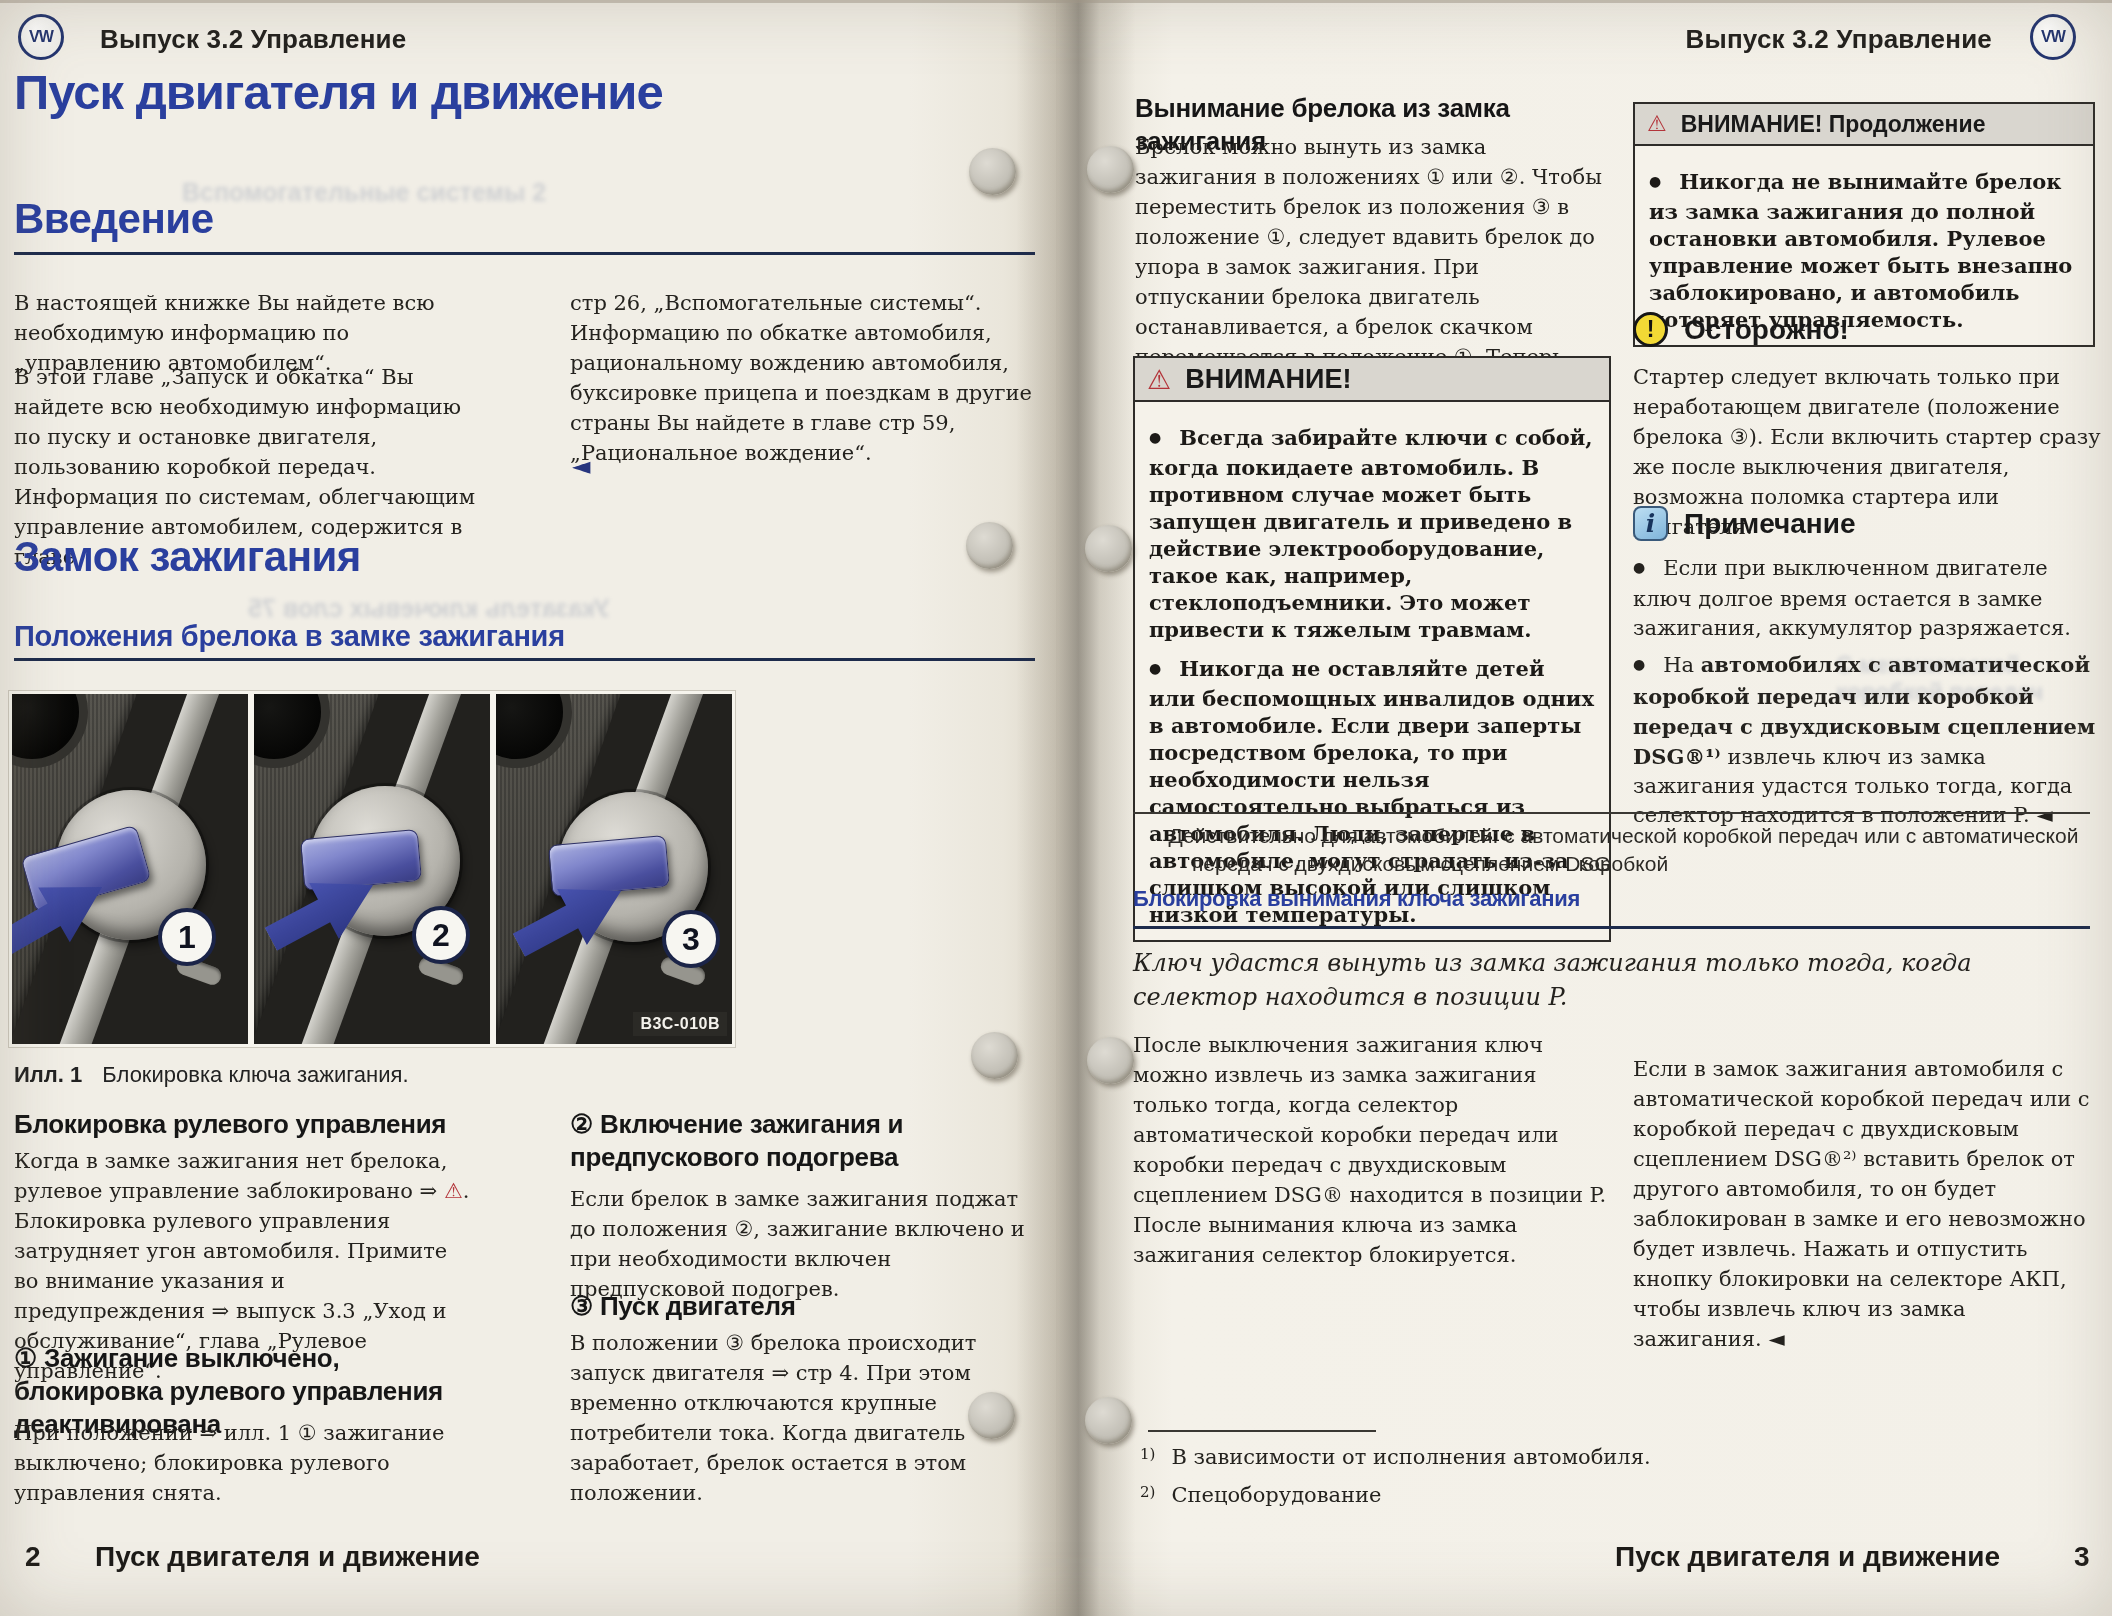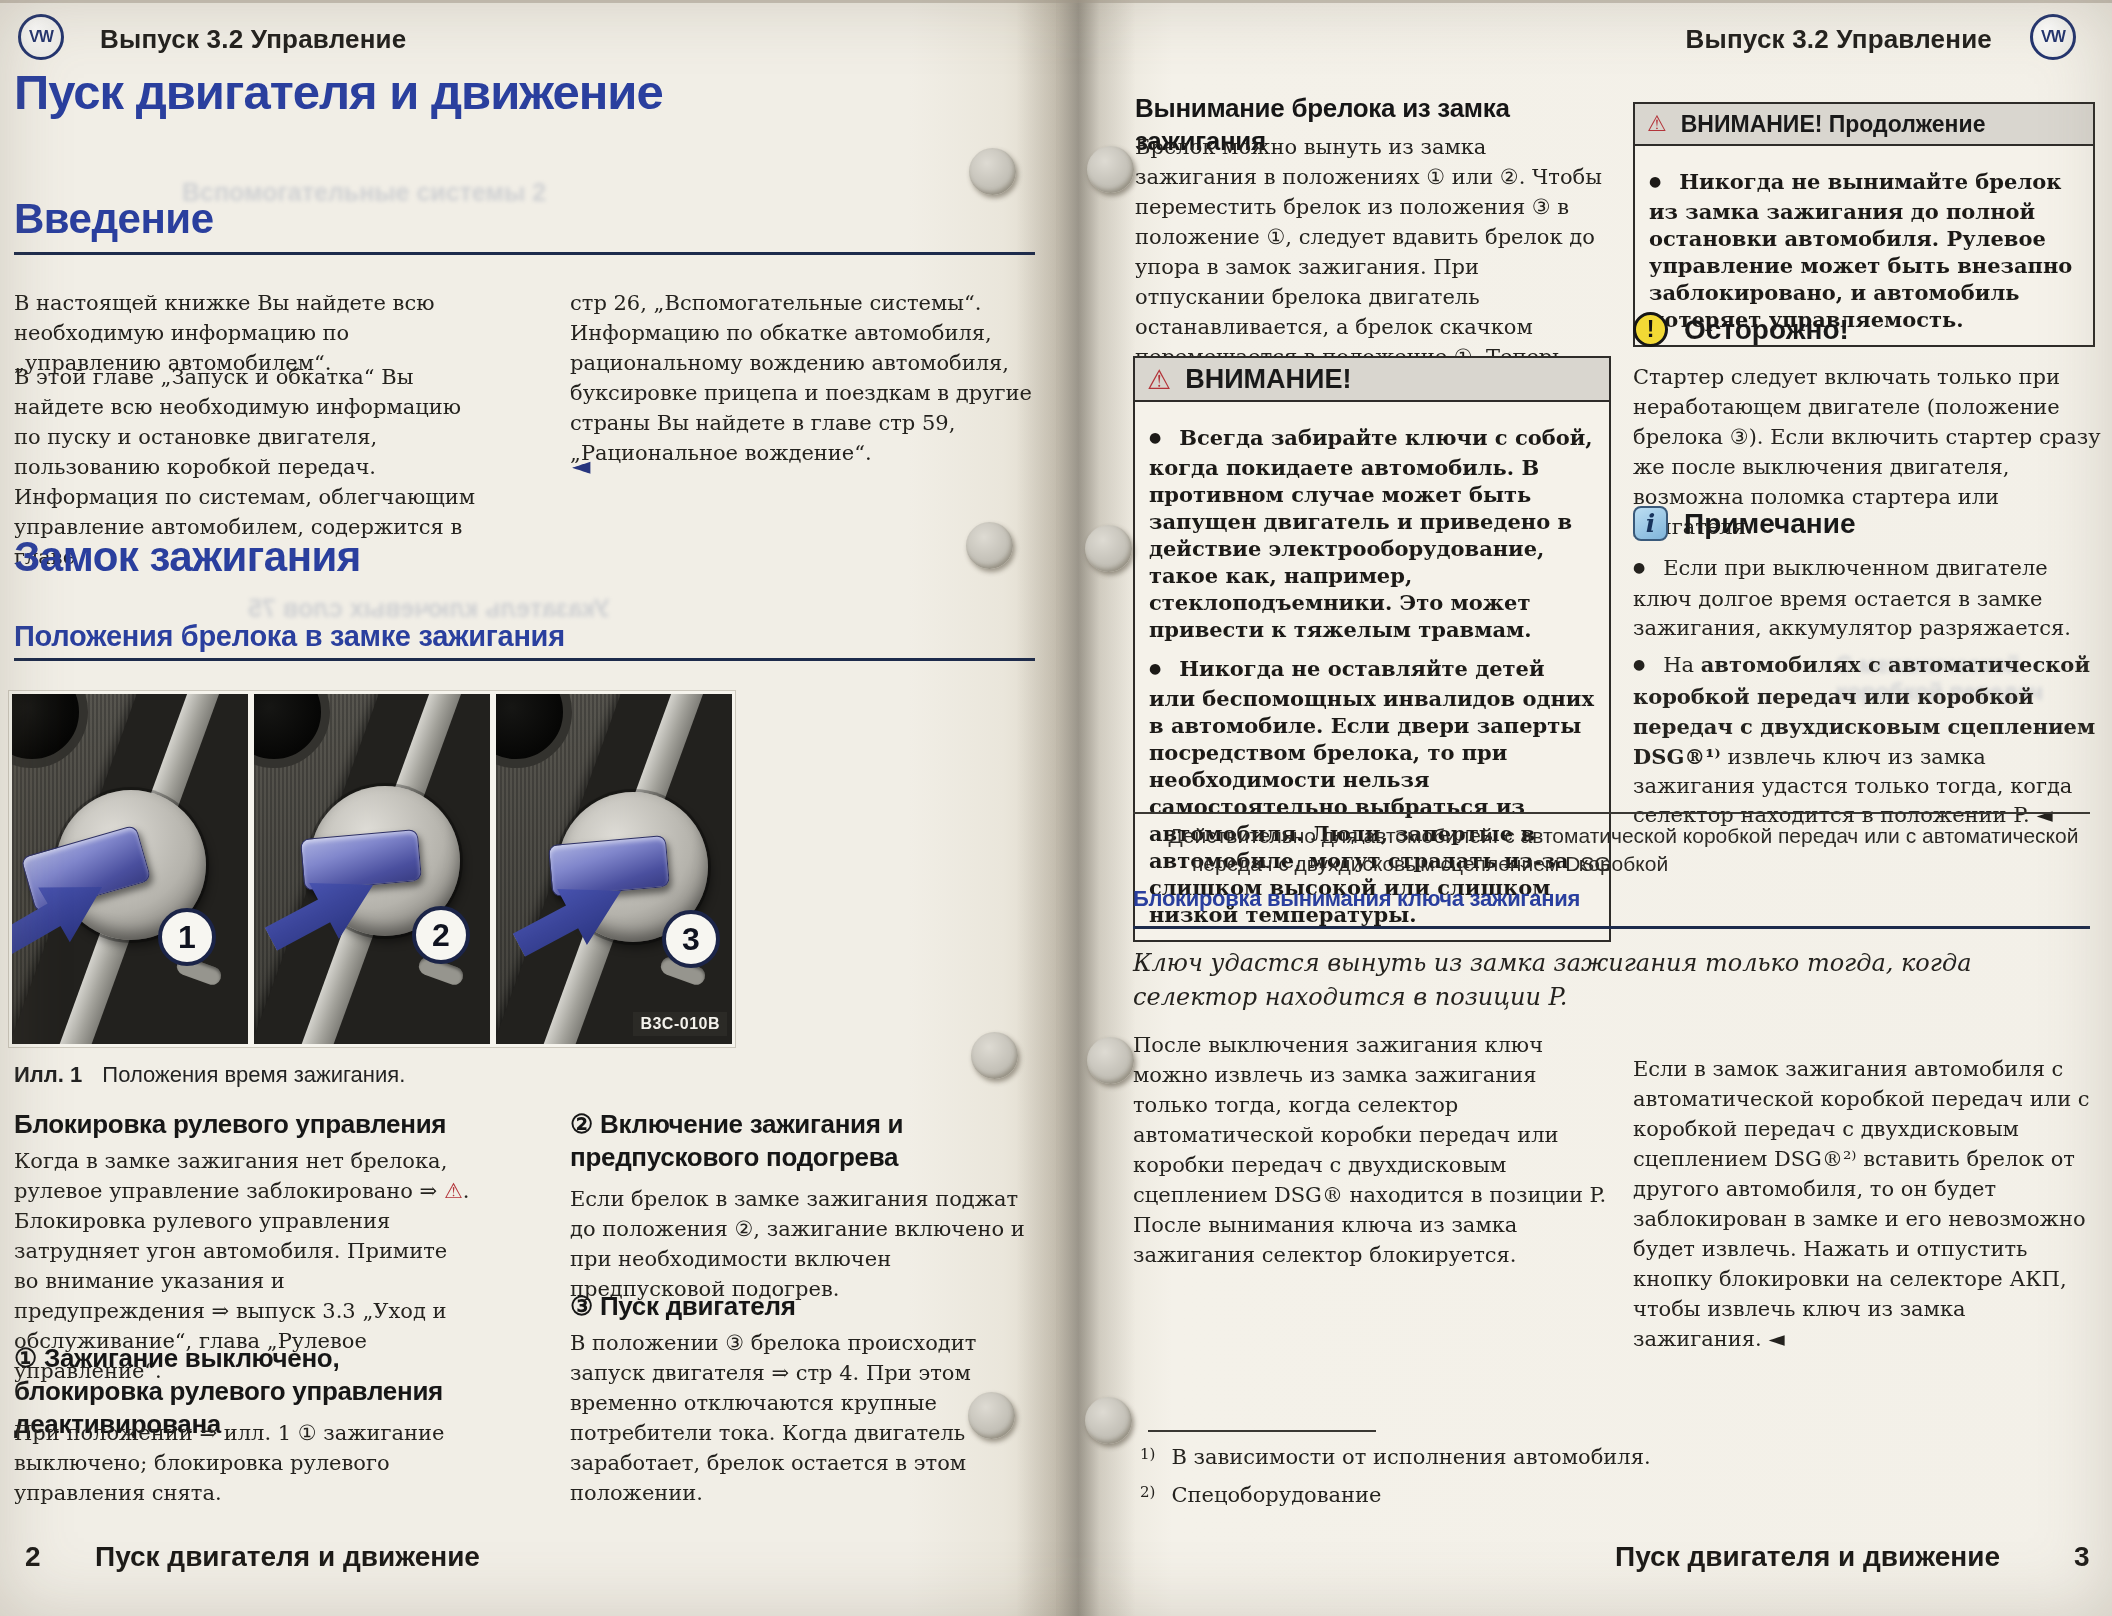--- a/index.html
+++ b/index.html
@@ -150,21 +150,21 @@
       <div class="bezel" style="left:62px;top:98px;"></div>
       <div class="fob" style="left:54px;top:146px;width:116px;height:50px;transform:rotate(-5deg);"></div>
       <div class="parrow" style="left:16px;top:188px;transform:rotate(-28deg);"></div>
       <div class="badge" style="left:166px;top:216px;">3</div>
       <div class="code">B3C-010B</div>
     </div>
   </div>
 
   <div class="abs caption" style="left:14px;top:1062px;">
     <span class="b">Илл. 1</span>
-    <span style="margin-left:14px;">Положения время зажигания.</span>
+    <span style="margin-left:14px;">Блокировка ключа зажигания.</span>
   </div>
 
   <div class="abs h4" style="left:14px;top:1108px;width:470px;">Блокировка рулевого управления</div>
   <div class="abs body" style="left:14px;top:1146px;width:462px;">
     <span>Когда в замке зажигания нет брелока, рулевое управление заблокировано ⇒ </span><span class="tri-inline">⚠</span><span>. Блокировка рулевого управления затрудняет угон автомобиля. Примите во внимание указания и предупреждения ⇒ выпуск 3.3 „Уход и обслуживание“, глава „Рулевое управление“.</span>
   </div>
 
   <div class="abs h4" style="left:14px;top:1342px;width:470px;">① Зажигание выключено, блокировка рулевого управления деактивирована</div>
   <div class="abs body" style="left:14px;top:1418px;width:462px;">При положении ⇒ илл. 1 ① зажигание выключено; блокировка рулевого управления снята.</div>
 

